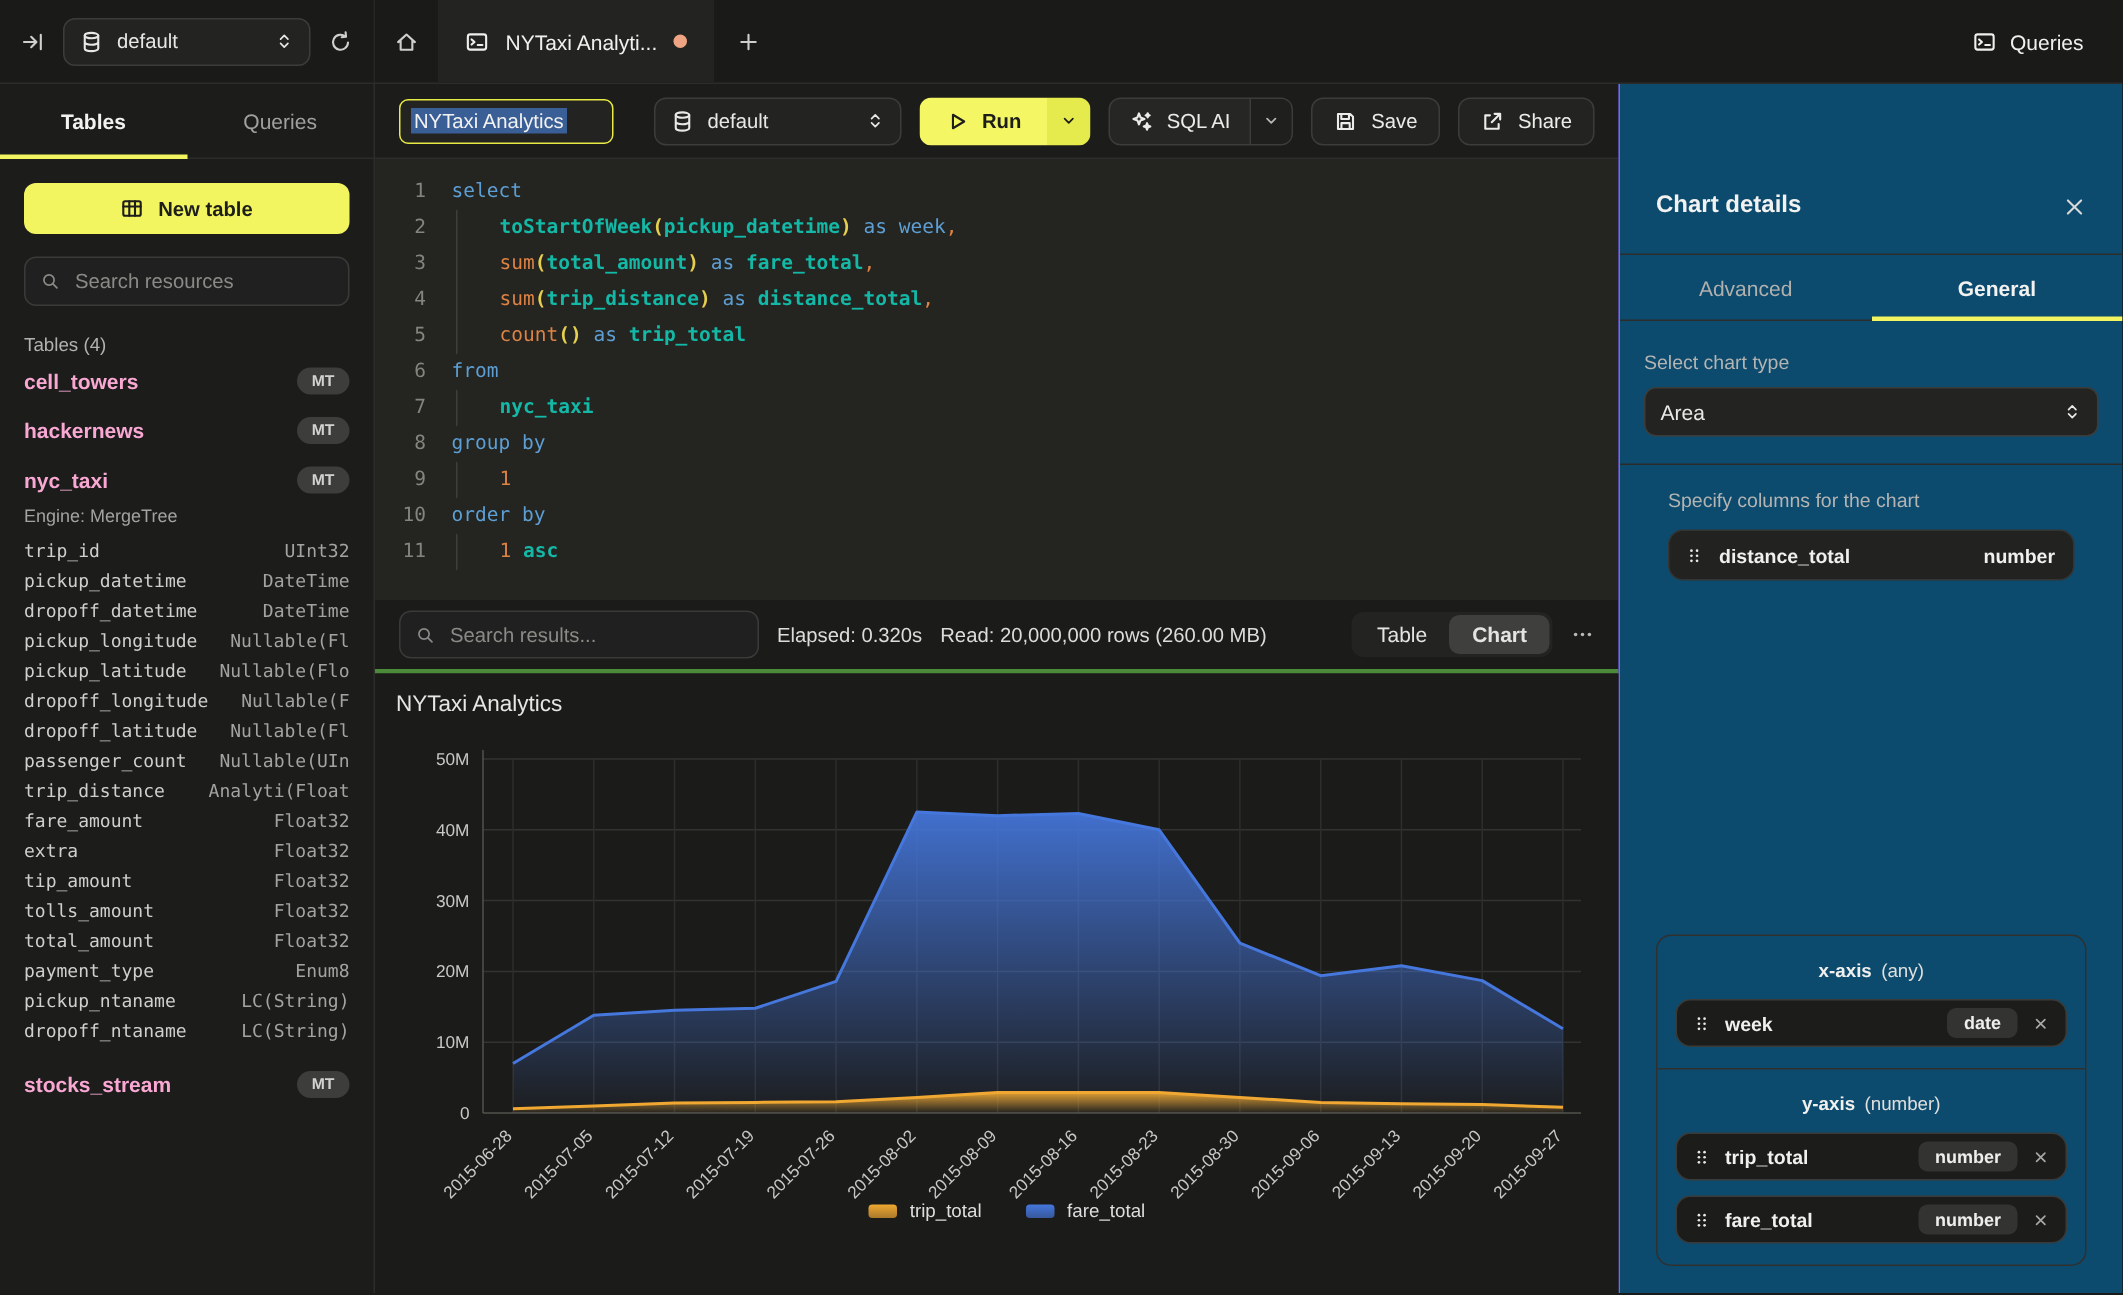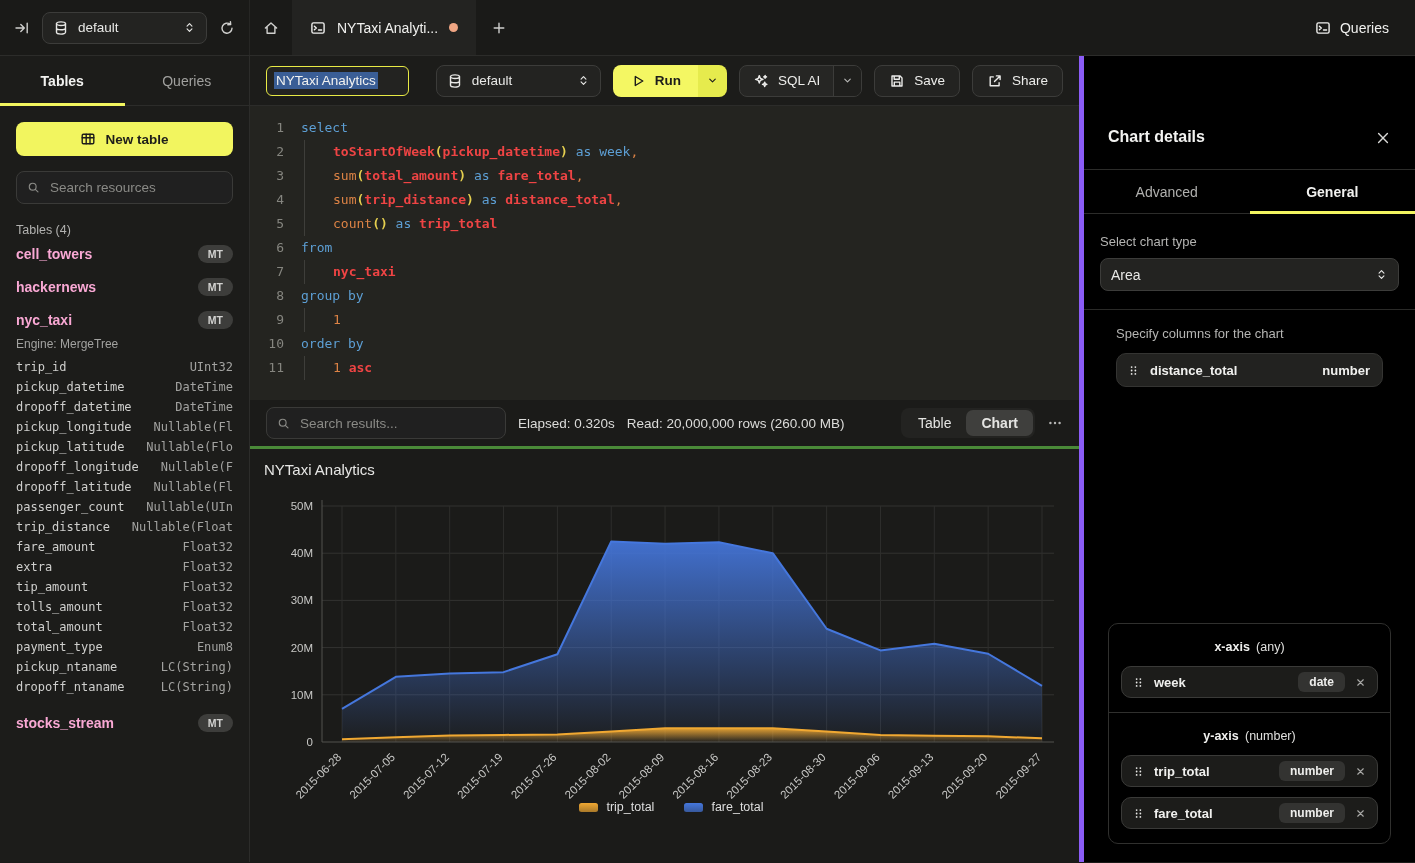--- a/index.html
+++ b/index.html
@@ -26,21 +26,21 @@
   .tab-active { display:flex; align-items:center; gap:11px; background:#232321; padding:0 18px; font-size:14px; color:#f0f0ee; cursor:pointer; }
   .tab-dot { width:9px; height:9px; border-radius:50%; }
   .newtab { display:flex; align-items:center; padding:0 15px; color:#b8b8b6; }
   .topbar-right { display:flex; align-items:center; padding-right:26px; }
   .queries-btn { display:flex; align-items:center; gap:9px; color:#f0f0ee; font-size:14px; cursor:pointer; }
 
   
   .body-row { display:flex; height:806px; }
   .sidebar { width:250px; flex:0 0 250px; background:#1c1c1a; border-right:1px solid #2c2c2a; display:flex; flex-direction:column; }
   .center { width:829px; flex:0 0 829px; display:flex; flex-direction:column; background:#1c1c1a; }
-  .rightpanel { flex:1; background:#000000; border-left:5px solid #8b5cf6; display:flex; flex-direction:column; }
+  .rightpanel { flex:1; background:#0c4a6e; border-left:1px solid #8b5cf6; display:flex; flex-direction:column; }
 
   
   .sidebar-tabs { height:50px; display:flex; border-bottom:1px solid #2c2c2a; flex:0 0 50px; }
   .s-tab { flex:1; display:flex; align-items:center; justify-content:center; font-size:14px; color:#a0a09e; cursor:pointer; position:relative; }
   .s-tab.active { color:#f2f2f0; font-weight:600; }
   .s-tab.active::after { content:""; position:absolute; left:0; right:0; bottom:-1px; height:3px; background:#f2f55f; }
   .sidebar-body { padding:16px 16px 0 16px; overflow:hidden; }
   .new-table-btn { width:100%; height:34px; background:#f2f55f; color:#1d1d1a; border:none; border-radius:8px; font-size:13.5px; font-weight:600; display:flex; align-items:center; justify-content:center; gap:9px; cursor:pointer; font-family:inherit; }
   .search-box { display:flex; align-items:center; gap:8px; border:1px solid #3a3a38; background:#202020; border-radius:8px; height:33px; padding:0 10px; margin-top:15px; color:#8a8a86; }
   .search-box input { flex:1; background:transparent; border:none; outline:none; color:#e4e4e2; font-size:13.5px; font-family:inherit; min-width:0; }
@@ -71,21 +71,21 @@
   .split-arrow { width:28px; border-left:1px solid #3c3c3a; background:#1f1f1d; display:flex; align-items:center; justify-content:center; color:#b8b8b6; }
 
   
   .editor { height:294px; flex:0 0 294px; background:#242420; padding:10px 0 0 10px; font-family:"DejaVu Sans Mono", monospace; font-size:13px; overflow:hidden; }
   .code-row { display:flex; height:24px; line-height:24px; }
   .code-row .ln { width:24px; text-align:right; color:#85857f; margin-right:17px; flex:0 0 24px; }
   .code-row .code { white-space:pre; }
   .guide { display:inline-block; width:29px; margin-left:3px; border-left:1px solid #3e3e3a; height:24px; vertical-align:top; }
   .tk-kw { color:#5d9fd4; }
   .tk-fn { color:#dd8345; }
-  .tk-id { color:#ef4444; font-weight:700; }
+  .tk-id { color:#14b8a6; font-weight:700; }
   .tk-pa { color:#e5cf4f; font-weight:700; }
   .tk-op { color:#dd8345; }
 
   
   .results-bar { height:46px; flex:0 0 46px; display:flex; align-items:center; gap:12px; padding:0 16px; background:#1b1b19; }
   .results-search { width:240px; margin-top:0; height:32px; }
   .meta-text { color:#dcdcda; font-size:13.5px; white-space:nowrap; }
   .rb-spacer { flex:1; }
   .segmented { display:flex; background:#232321; border-radius:8px; padding:2px; }
   .seg-opt { padding:5px 15px; border-radius:7px; font-size:14px; color:#e4e4e2; cursor:pointer; }
@@ -268,21 +268,21 @@
             <div class="col-row">
               <span class="cname">dropoff_latitude</span>
               <span class="ctype">Nullable(Fl</span>
             </div>
             <div class="col-row">
               <span class="cname">passenger_count</span>
               <span class="ctype">Nullable(UIn</span>
             </div>
             <div class="col-row">
               <span class="cname">trip_distance</span>
-              <span class="ctype">Nullable(Float</span>
+              <span class="ctype">Analyti(Float</span>
             </div>
             <div class="col-row">
               <span class="cname">fare_amount</span>
               <span class="ctype">Float32</span>
             </div>
             <div class="col-row">
               <span class="cname">extra</span>
               <span class="ctype">Float32</span>
             </div>
             <div class="col-row">

